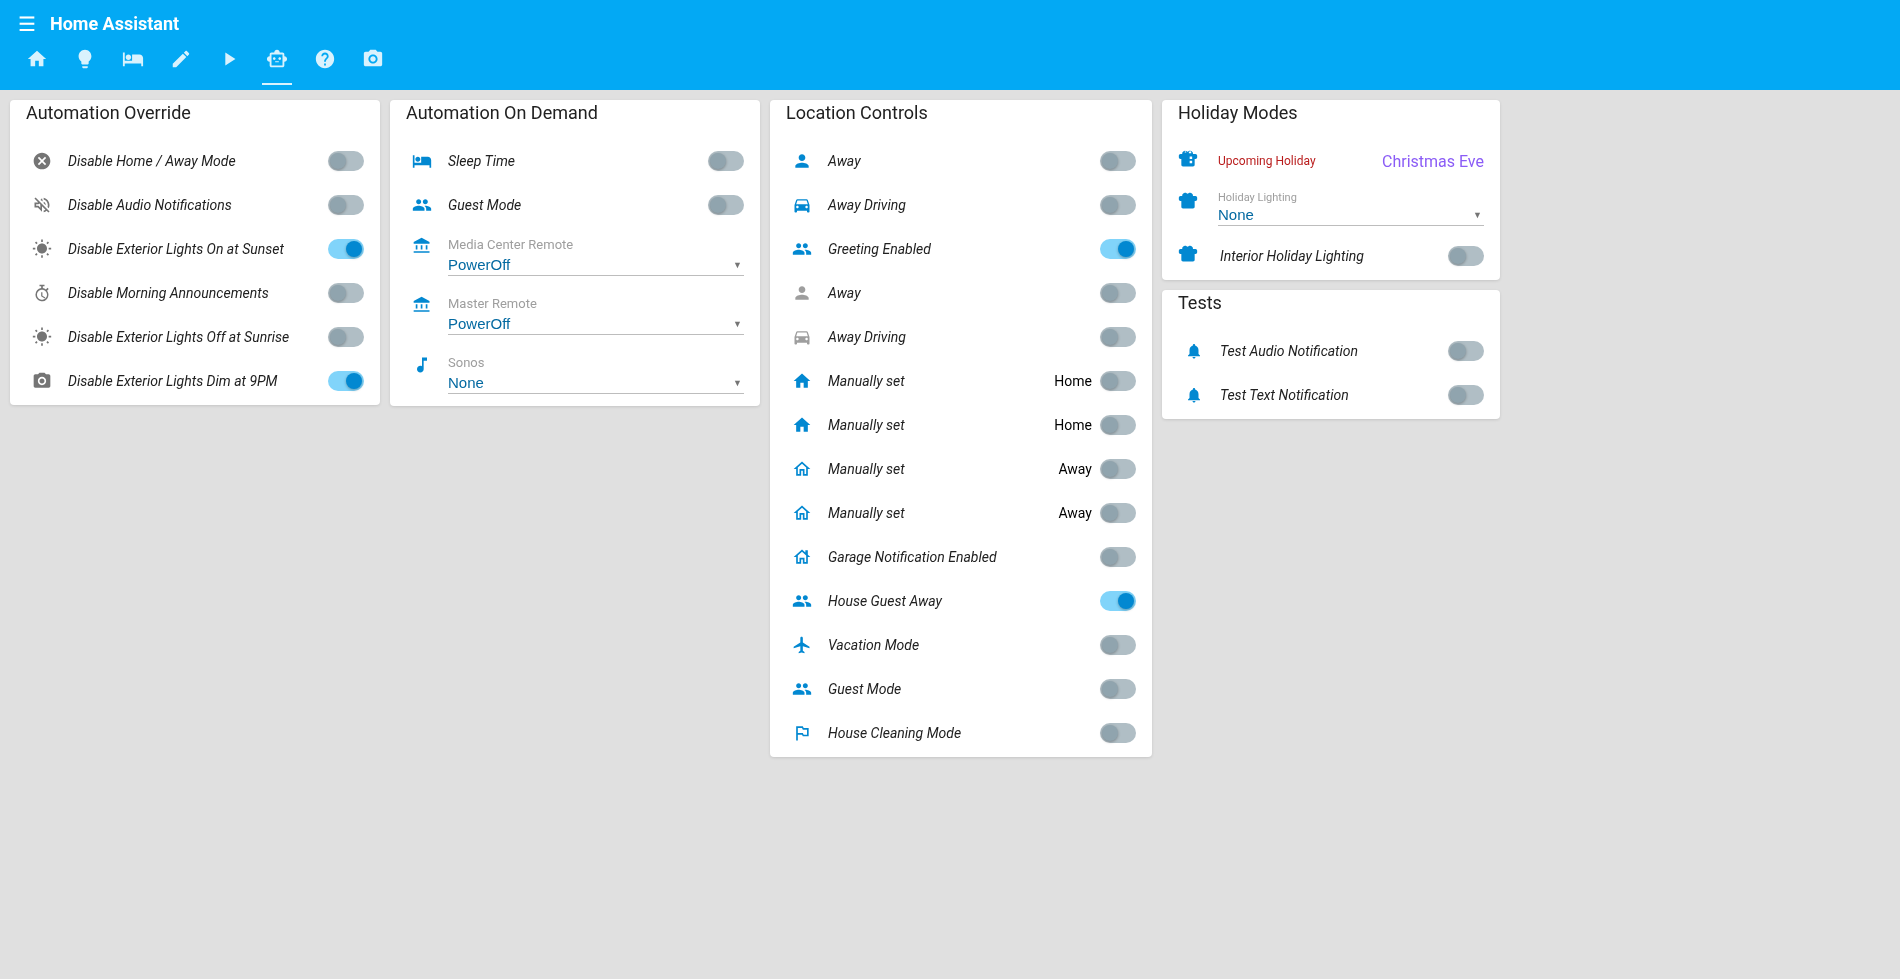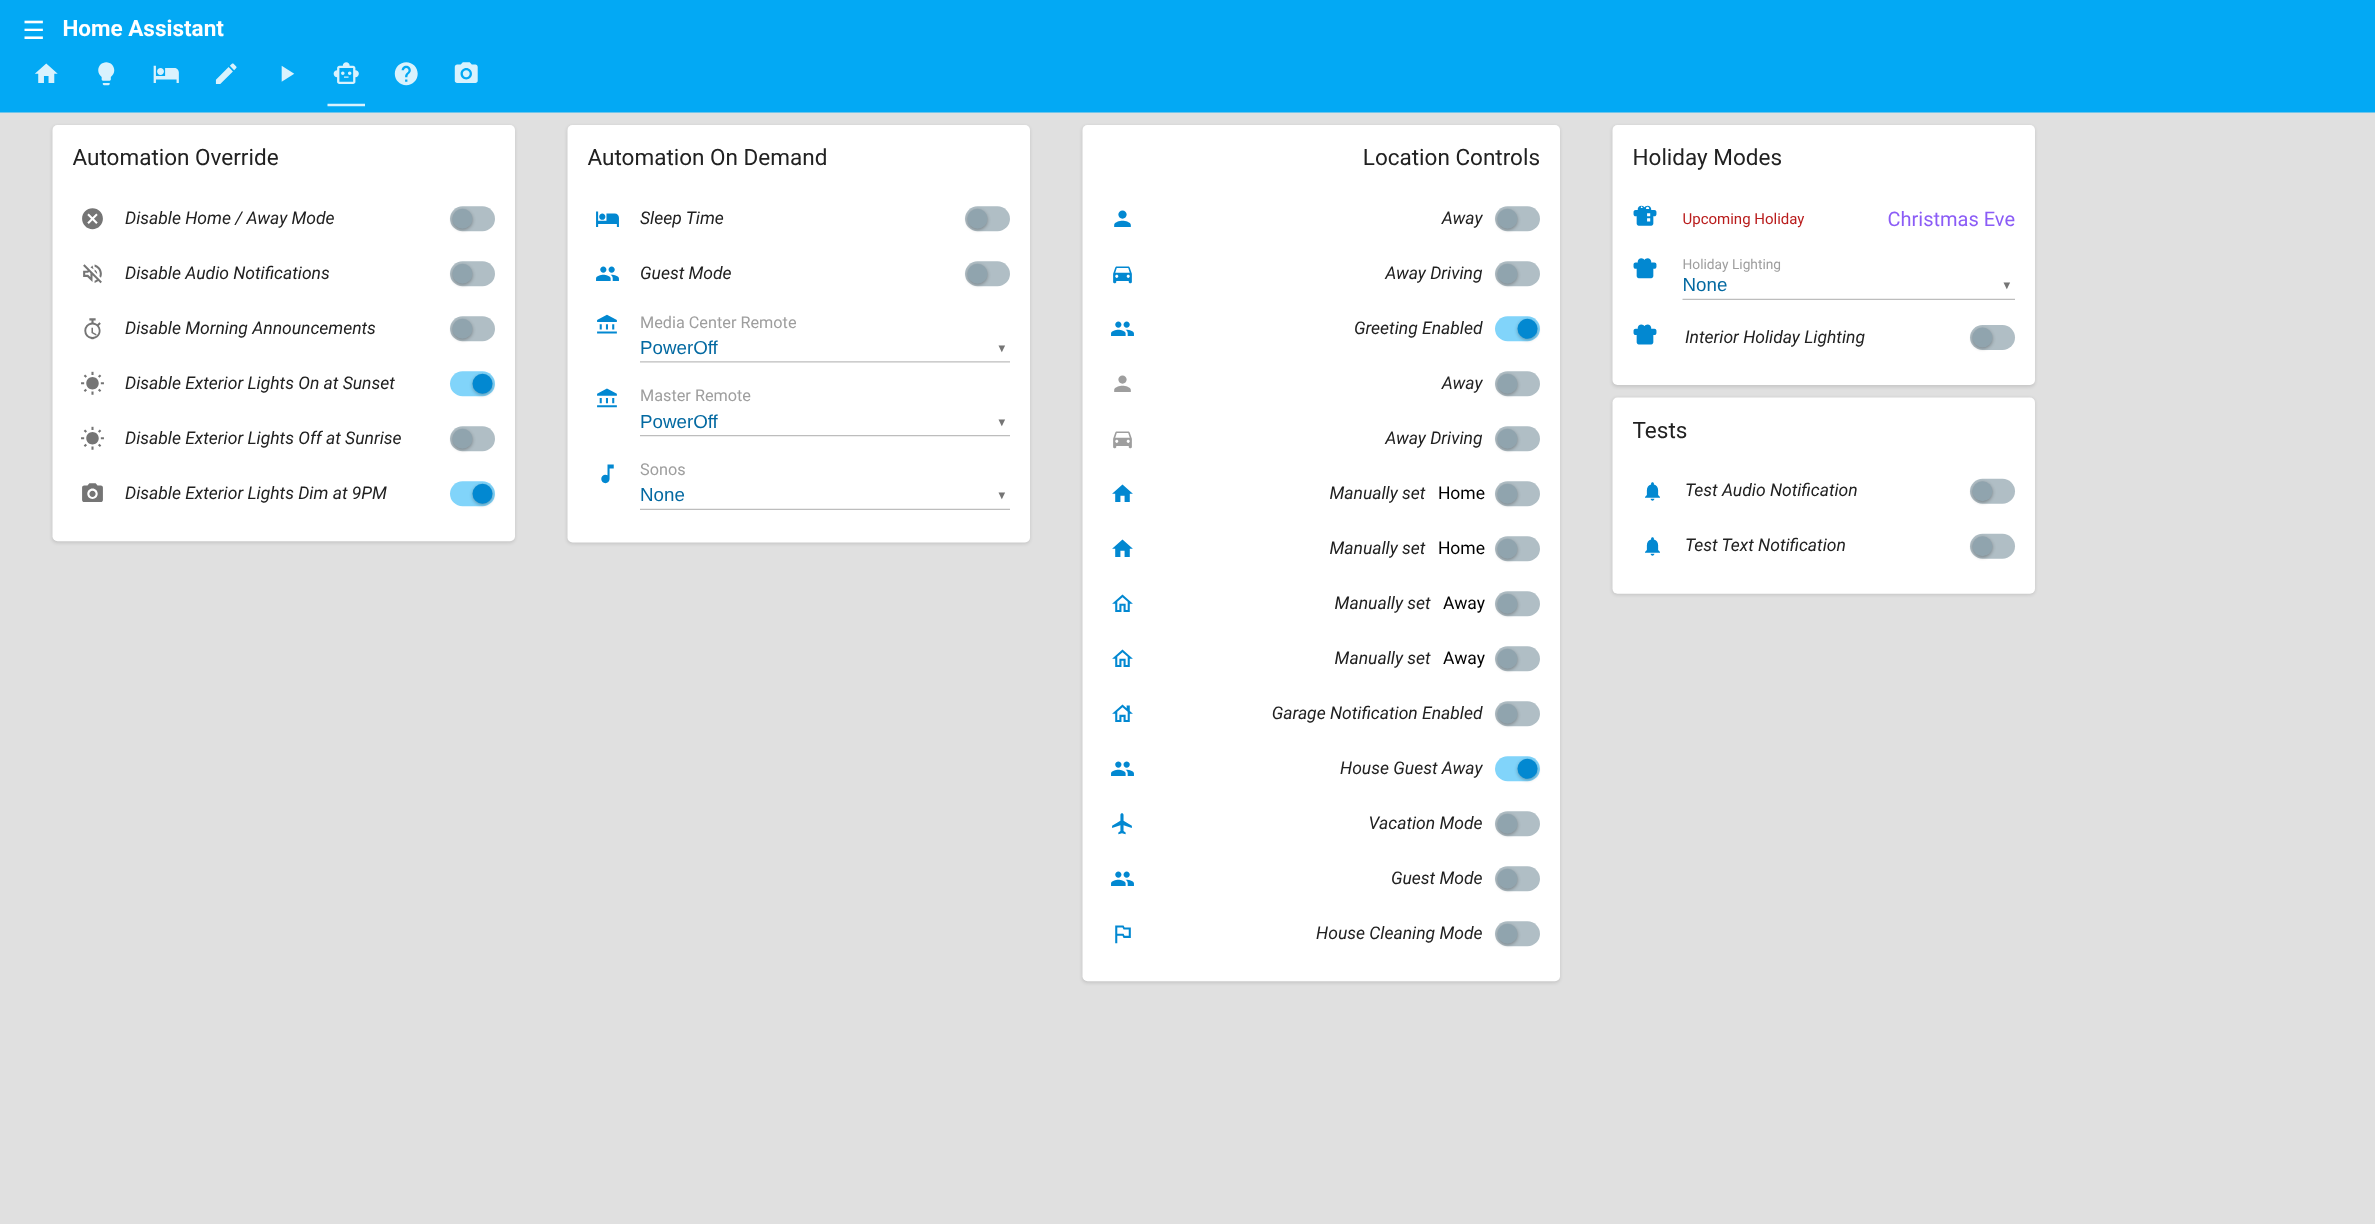--- a/index.html
+++ b/index.html
@@ -62,23 +62,22 @@
       display: flex;
       gap: 10px;
       padding: 10px;
       align-items: flex-start;
     }
 
     
     .card {
       background: white;
       border-radius: 4px;
-      padding: 16px 16px;
+      padding: 2px 16px;
       box-shadow: 0 1px 3px rgba(0,0,0,0.12);
-      margin-left: 32px;
     }
 
     .card-title {
       font-size: 18px;
       font-weight: 400;
       color: #212121;
       margin-bottom: 16px;
     }
 
     
@@ -192,21 +191,21 @@
       display: flex;
       align-items: flex-start;
       padding: 10px 0;
     }
     .demand-row-content {
       flex: 1;
       padding-left: 10px;
     }
 
     
-    .card-location { width: 382px; text-align: right; }
+    .card-location { width: 382px; }
     .location-row-icon {
       width: 32px;
       display: flex;
       align-items: center;
       justify-content: center;
       flex-shrink: 0;
     }
 
     
     .card-right { width: 338px; }
@@ -312,40 +311,40 @@
       <div class="toggle-switch">
         <div class="toggle-track">
             <div class="toggle-thumb"></div>
           </div>
       </div>
     </div>
 
     <div class="toggle-row">
       <div class="toggle-row-icon">
         <svg width="20" height="20" viewBox="0 0 24 24" fill="#757575">
-            <path d="M18.07 9.17l1.96-1.96-1.41-1.41-1.96 1.96A7.963 7.963 0 0 0 13 6.08V4h2V2H9v2h2v2.08a8 8 0 0 0 0 15.84V22h2v-.08A8.004 8.004 0 0 0 18.07 9.17zM12 20c-3.31 0-6-2.69-6-6s2.69-6 6-6 6 2.69 6 6-2.69 6-6 6zm.5-9H11v5l4.28 2.54.72-1.21-3.5-2.08V11z"></path>
-          </svg>
-      </div>
-      <div class="toggle-row-label">Disable Morning Announcements</div>
-      <div class="toggle-switch">
-        <div class="toggle-track">
+            <path d="M6.76 4.84l-1.8-1.79-1.41 1.41 1.79 1.79 1.42-1.41zM4 10.5H1v2h3v-2zm9-9.95h-2V3.5h2V.55zm7.45 3.91l-1.41-1.41-1.79 1.79 1.41 1.41 1.79-1.79zm-3.21 13.7l1.79 1.8 1.41-1.41-1.8-1.79-1.4 1.4zM20 10.5v2h3v-2h-3zm-8-5c-3.31 0-6 2.69-6 6s2.69 6 6 6 6-2.69 6-6-2.69-6-6-6zm-1 16.95h2V19.5h-2v2.95zm-7.45-3.91l1.41 1.41 1.79-1.8-1.41-1.41-1.79 1.8z"></path>
+          </svg>
+      </div>
+      <div class="toggle-row-label">Disable Exterior Lights On at Sunset</div>
+      <div class="toggle-switch">
+        <div class="toggle-track on">
             <div class="toggle-thumb"></div>
           </div>
       </div>
     </div>
 
     <div class="toggle-row">
       <div class="toggle-row-icon">
         <svg width="20" height="20" viewBox="0 0 24 24" fill="#757575">
-            <path d="M6.76 4.84l-1.8-1.79-1.41 1.41 1.79 1.79 1.42-1.41zM4 10.5H1v2h3v-2zm9-9.95h-2V3.5h2V.55zm7.45 3.91l-1.41-1.41-1.79 1.79 1.41 1.41 1.79-1.79zm-3.21 13.7l1.79 1.8 1.41-1.41-1.8-1.79-1.4 1.4zM20 10.5v2h3v-2h-3zm-8-5c-3.31 0-6 2.69-6 6s2.69 6 6 6 6-2.69 6-6-2.69-6-6-6zm-1 16.95h2V19.5h-2v2.95zm-7.45-3.91l1.41 1.41 1.79-1.8-1.41-1.41-1.79 1.8z"></path>
-          </svg>
-      </div>
-      <div class="toggle-row-label">Disable Exterior Lights On at Sunset</div>
-      <div class="toggle-switch">
-        <div class="toggle-track on">
+            <path d="M18.07 9.17l1.96-1.96-1.41-1.41-1.96 1.96A7.963 7.963 0 0 0 13 6.08V4h2V2H9v2h2v2.08a8 8 0 0 0 0 15.84V22h2v-.08A8.004 8.004 0 0 0 18.07 9.17zM12 20c-3.31 0-6-2.69-6-6s2.69-6 6-6 6 2.69 6 6-2.69 6-6 6zm.5-9H11v5l4.28 2.54.72-1.21-3.5-2.08V11z"></path>
+          </svg>
+      </div>
+      <div class="toggle-row-label">Disable Morning Announcements</div>
+      <div class="toggle-switch">
+        <div class="toggle-track">
             <div class="toggle-thumb"></div>
           </div>
       </div>
     </div>
 
     <div class="toggle-row">
       <div class="toggle-row-icon">
         <svg width="20" height="20" viewBox="0 0 24 24" fill="#757575">
             <path d="M6.76 4.84l-1.8-1.79-1.41 1.41 1.79 1.79 1.42-1.41zM4 10.5H1v2h3v-2zm9-9.95h-2V3.5h2V.55zm7.45 3.91l-1.41-1.41-1.79 1.79 1.41 1.41 1.79-1.79zm-3.21 13.7l1.79 1.8 1.41-1.41-1.8-1.79-1.4 1.4zM20 10.5v2h3v-2h-3zm-8-5c-3.31 0-6 2.69-6 6s2.69 6 6 6 6-2.69 6-6-2.69-6-6-6zm-1 16.95h2V19.5h-2v2.95zm-7.45-3.91l1.41 1.41 1.79-1.8-1.41-1.41-1.79 1.8z"></path>
           </svg>

